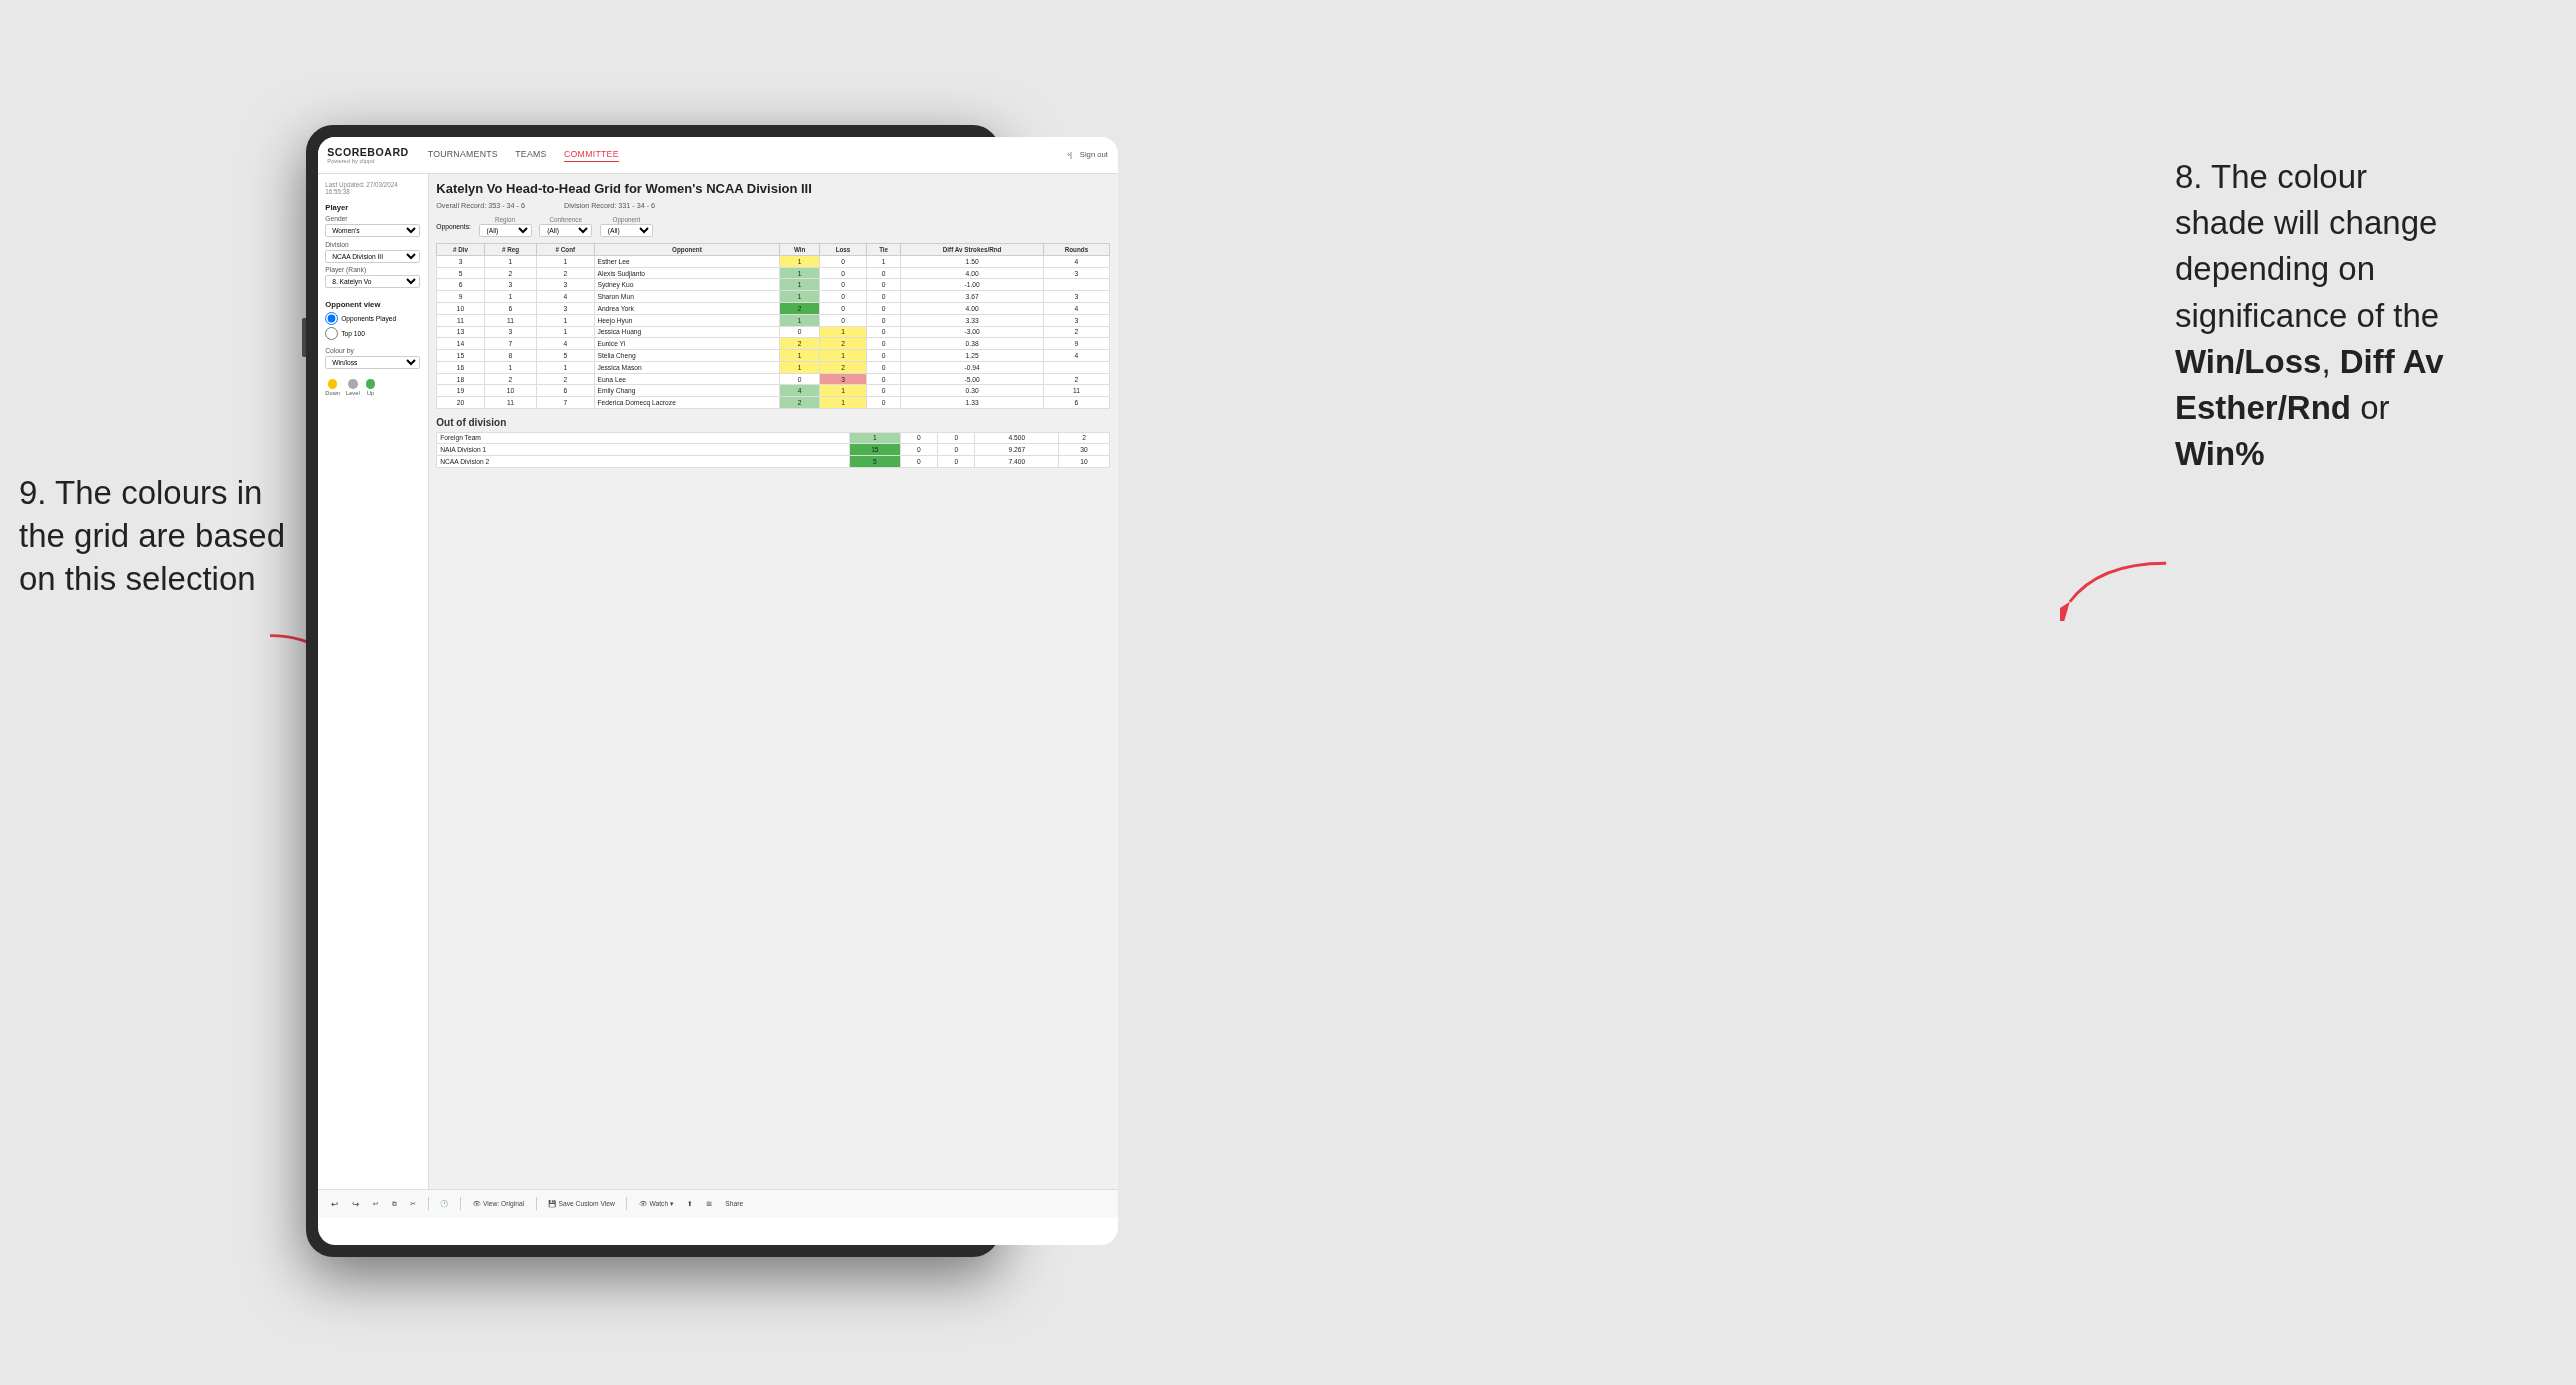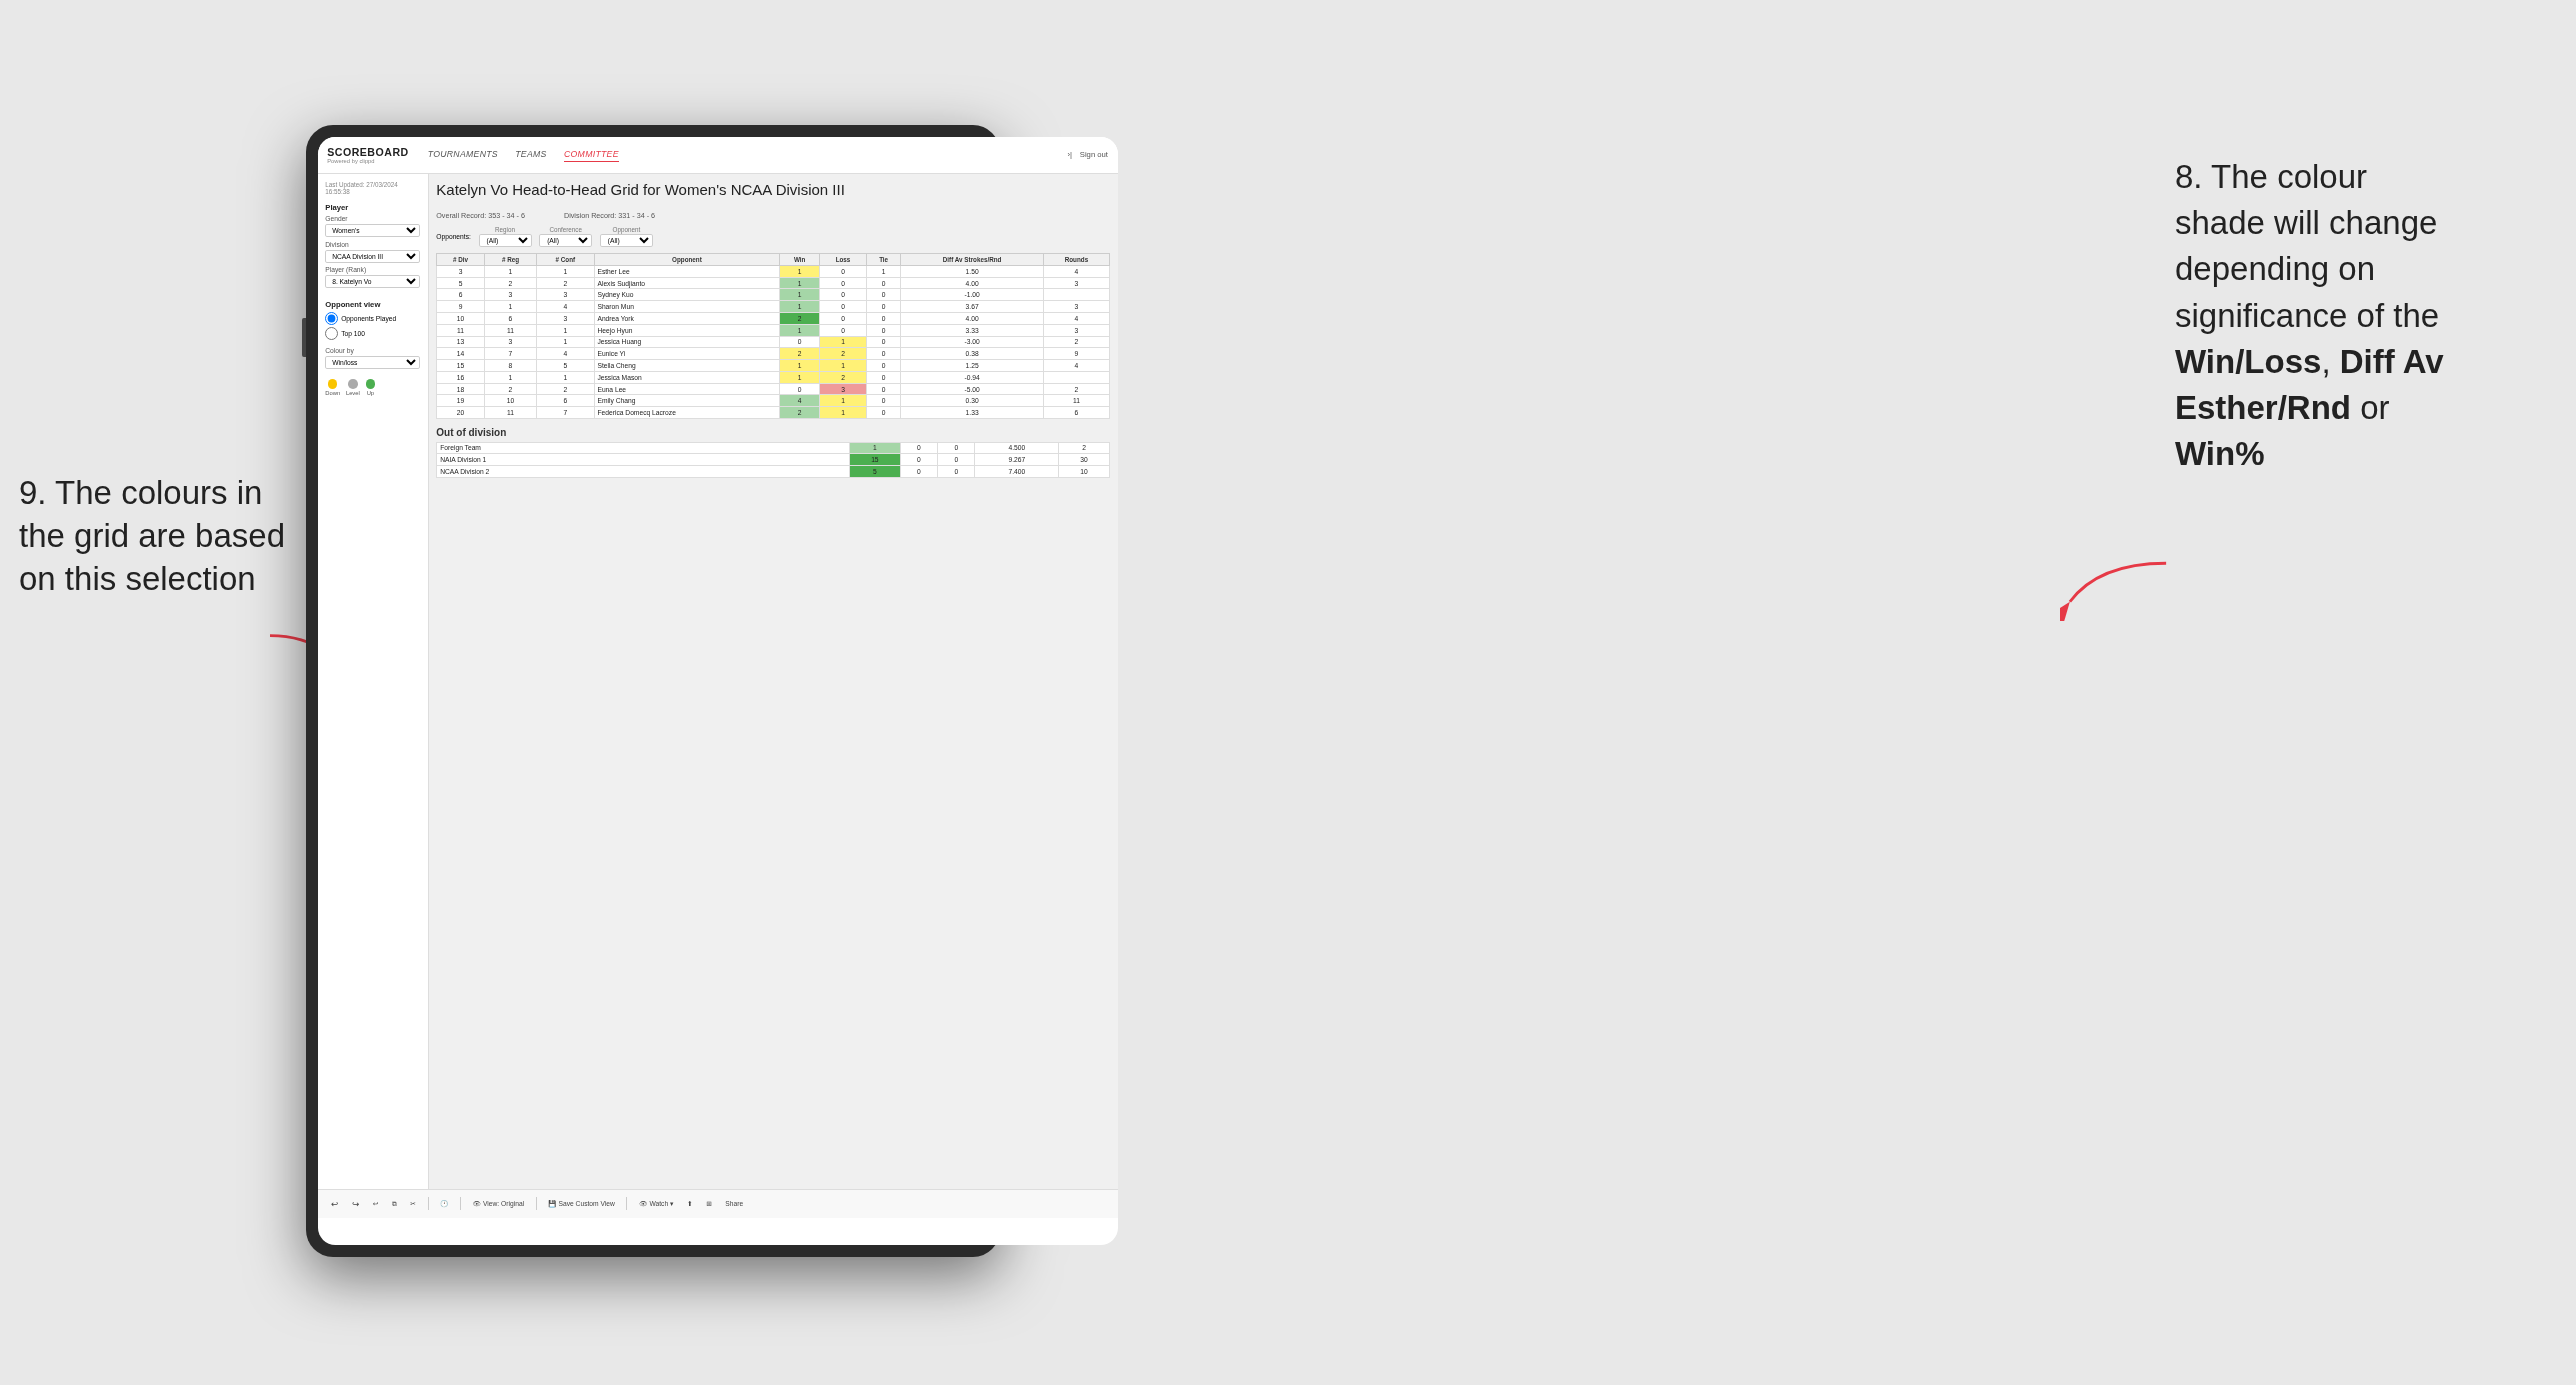--- a/index.html
+++ b/index.html
@@ -55,21 +55,20 @@
       letter-spacing: 0.5px;
     }
     .logo-sub {
       font-size: 5.8px;
       color: #888;
     }
     .nav-links {
       display: flex;
       gap: 17.3px;
       flex: 1;
-      font-style: italic;
     }
     .nav-link {
       font-size: 8.7px;
       color: #555;
       cursor: pointer;
       padding: 1.9px 0;
       text-transform: uppercase;
       letter-spacing: 0.3px;
     }
     .nav-link.active {
@@ -184,24 +183,24 @@
       color: #555;
     }
 
     
     .grid-area {
       flex: 1;
       padding: 7.7px;
       overflow: auto;
     }
     .grid-title {
-      font-size: 15px;
-      font-weight: normal;
+      font-size: 13px;
+      font-weight: bold;
       color: #222;
-      margin-bottom: 13px;
+      margin-bottom: 5px;
     }
     .grid-record {
       font-size: 7.2px;
       color: #555;
       margin-bottom: 6px;
       display: flex;
       gap: 39px;
     }
     .filters-row {
       display: flex;

